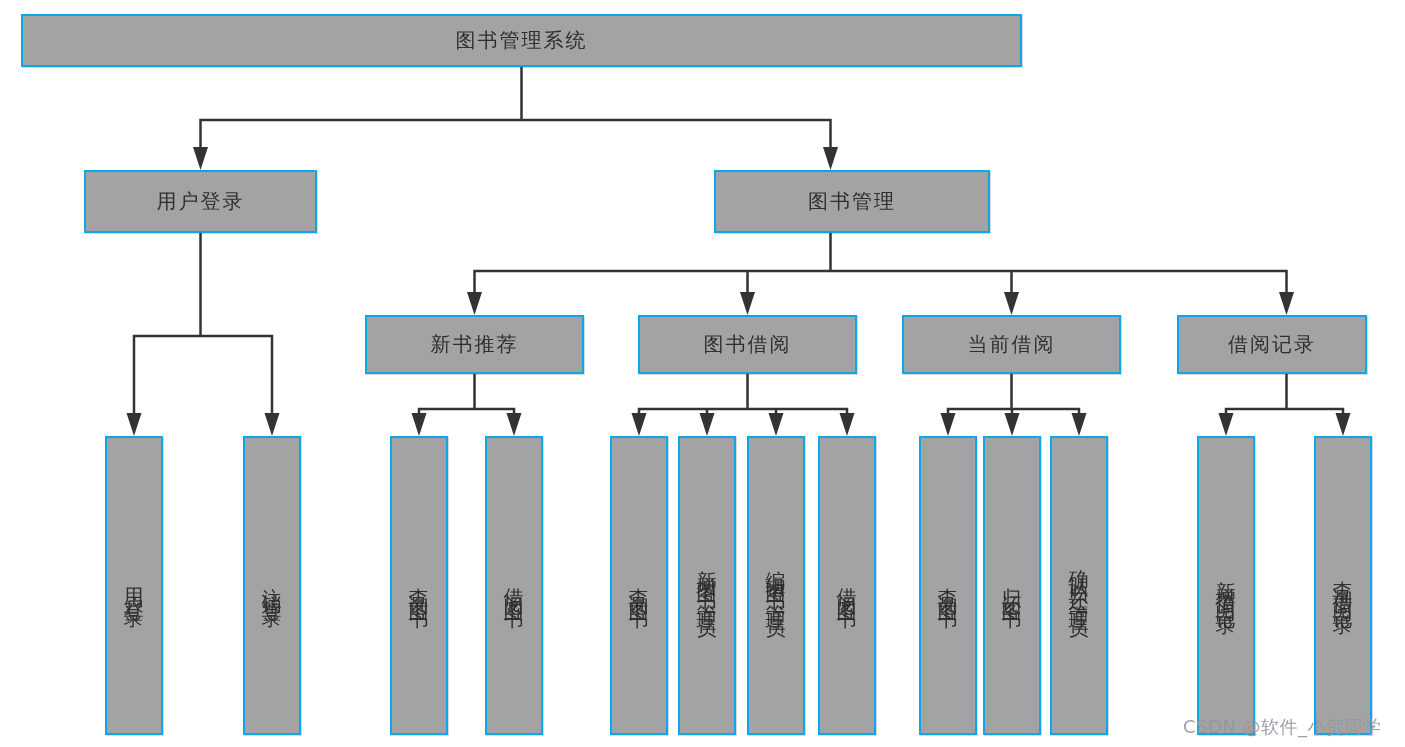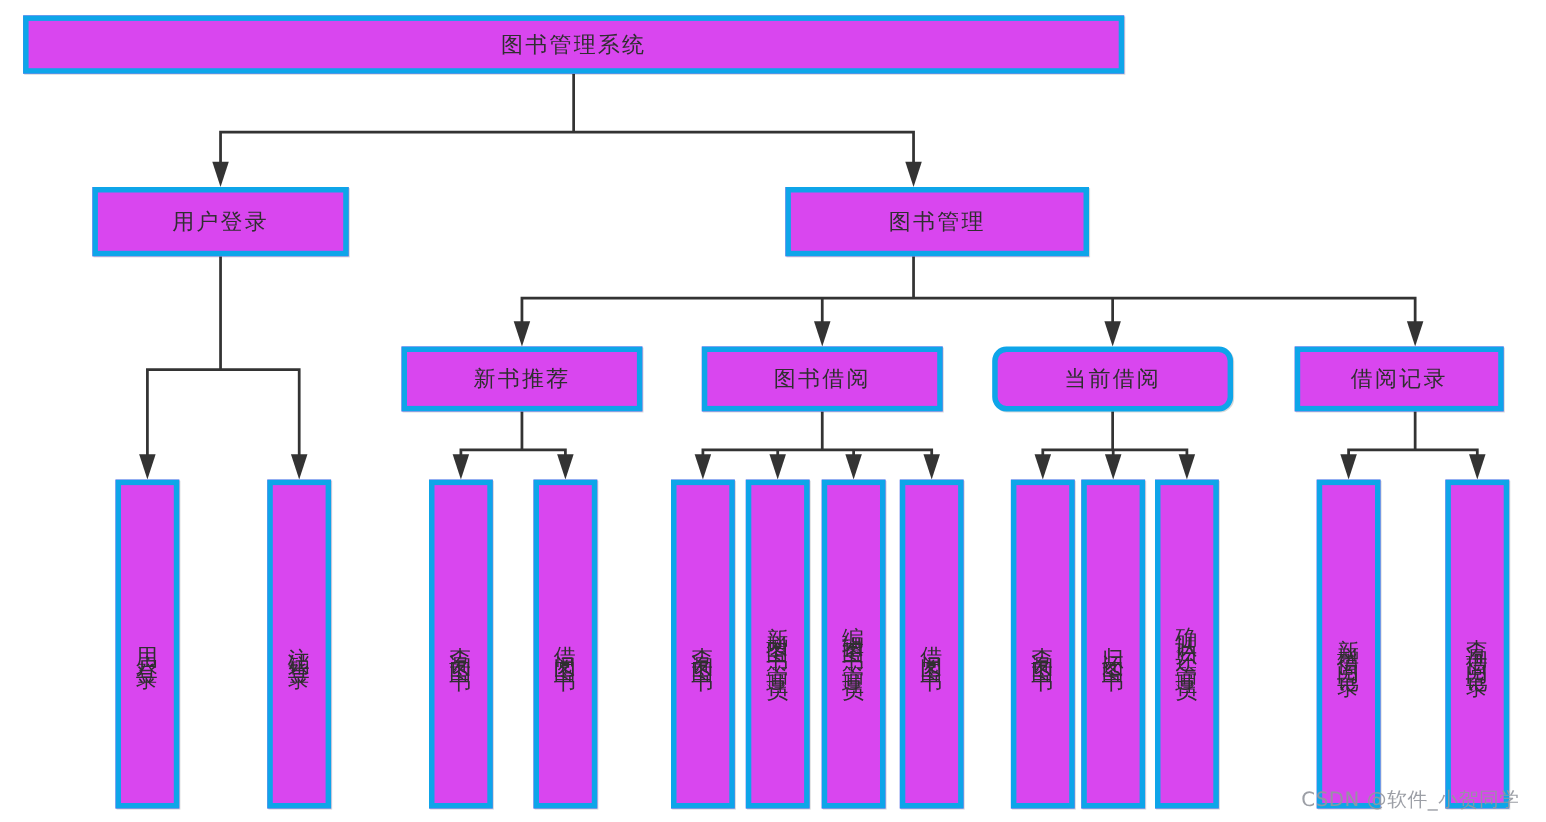--- a/index.html
+++ b/index.html
@@ -4,21 +4,21 @@
 <style>
   html,body{margin:0;padding:0;background:#ffffff;}
   .stage{
     position:relative;width:1405px;height:747px;background:#ffffff;overflow:hidden;
     font-family:"DejaVu Sans","Liberation Sans",sans-serif;
   }
   .stage svg{position:absolute;left:0;top:0;z-index:0;}
   .edge{stroke:#333333;stroke-width:2.5;fill:none;}
   .arrowhead{fill:#333333;stroke:none;}
   .box{
-    position:absolute;box-sizing:border-box;background:#d946ef;border:5px solid #0ea5e9;
+    position:absolute;box-sizing:border-box;background:#a3a3a3;border:2px solid #0ea5e9;
     display:flex;align-items:center;justify-content:center;
     color:#2f2f2f;font-size:20px;letter-spacing:2px;z-index:1;
     box-shadow:1px 1px 0 rgba(0,0,0,0.15);
   }
   .box.vbox{
     writing-mode:vertical-rl;text-orientation:mixed;
     letter-spacing:7px;font-size:20px;padding:10px 0;line-height:1;
   }
   .watermark{
     position:absolute;z-index:2;font-size:18px;letter-spacing:0.5px;
@@ -88,21 +88,21 @@
   <div class="box" style="left:714px;top:170px;width:276px;height:63px;">
     <span>图书管理</span>
   </div>
 
   <div class="box" style="left:638px;top:315px;width:219px;height:59px;">
     <span>图书借阅</span>
   </div>
   <div class="box" style="left:365px;top:315px;width:219px;height:59px;">
     <span>新书推荐</span>
   </div>
-  <div class="box" style="left:902px;top:315px;width:219px;height:59px;border-radius:13px;">
+  <div class="box" style="left:902px;top:315px;width:219px;height:59px;">
     <span>当前借阅</span>
   </div>
   <div class="box" style="left:1177px;top:315px;width:190px;height:59px;">
     <span>借阅记录</span>
   </div>
 
   <div class="box vbox" style="left:105px;top:436px;width:58px;height:299px;">
     <span>用户登录</span>
   </div>
   <div class="box vbox" style="left:243px;top:436px;width:58px;height:299px;">

